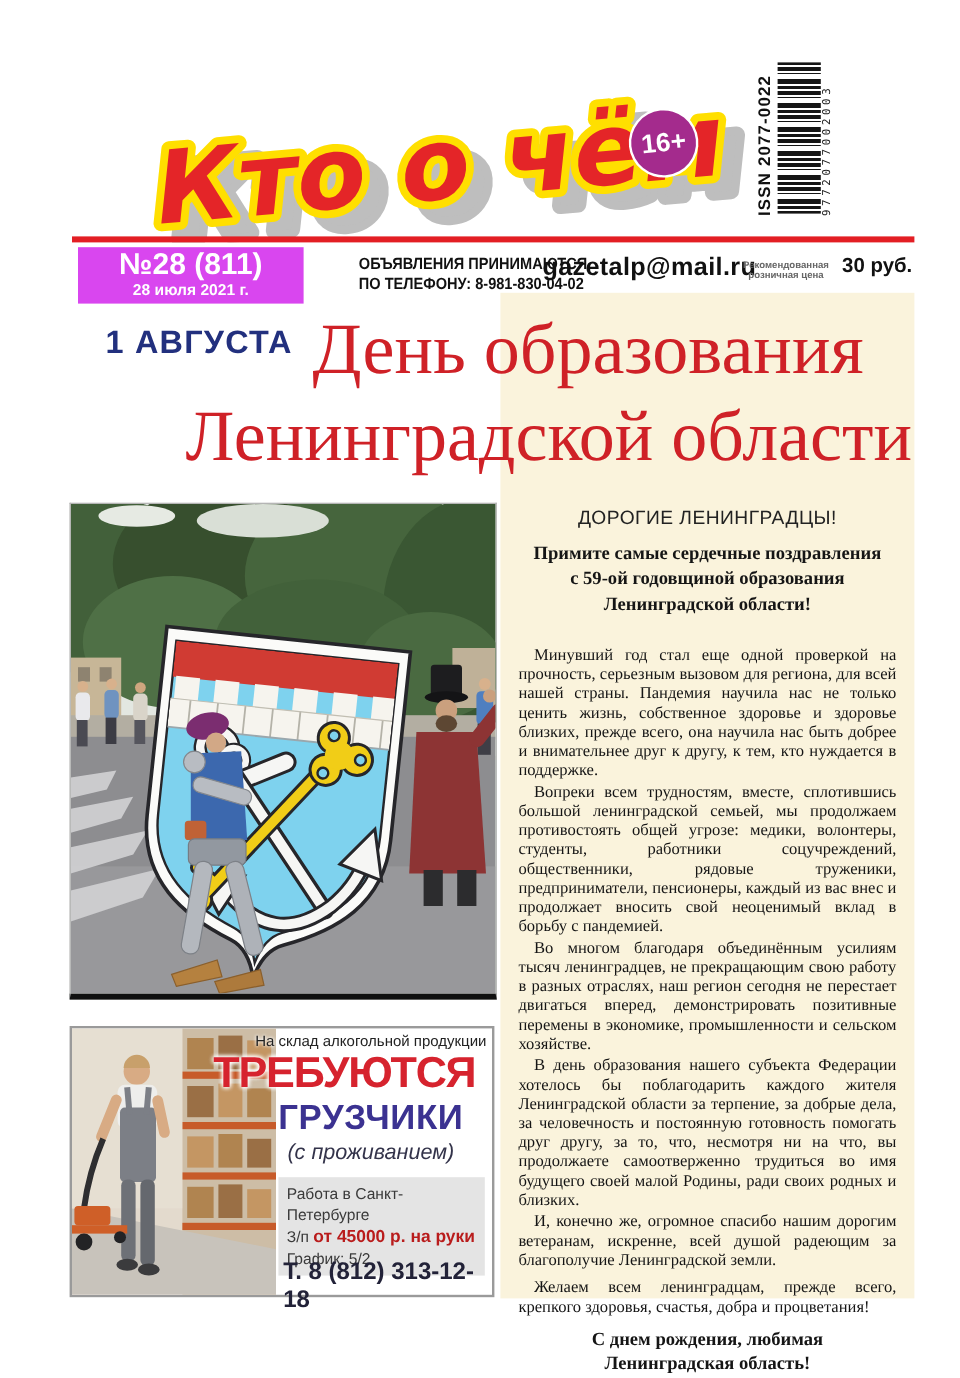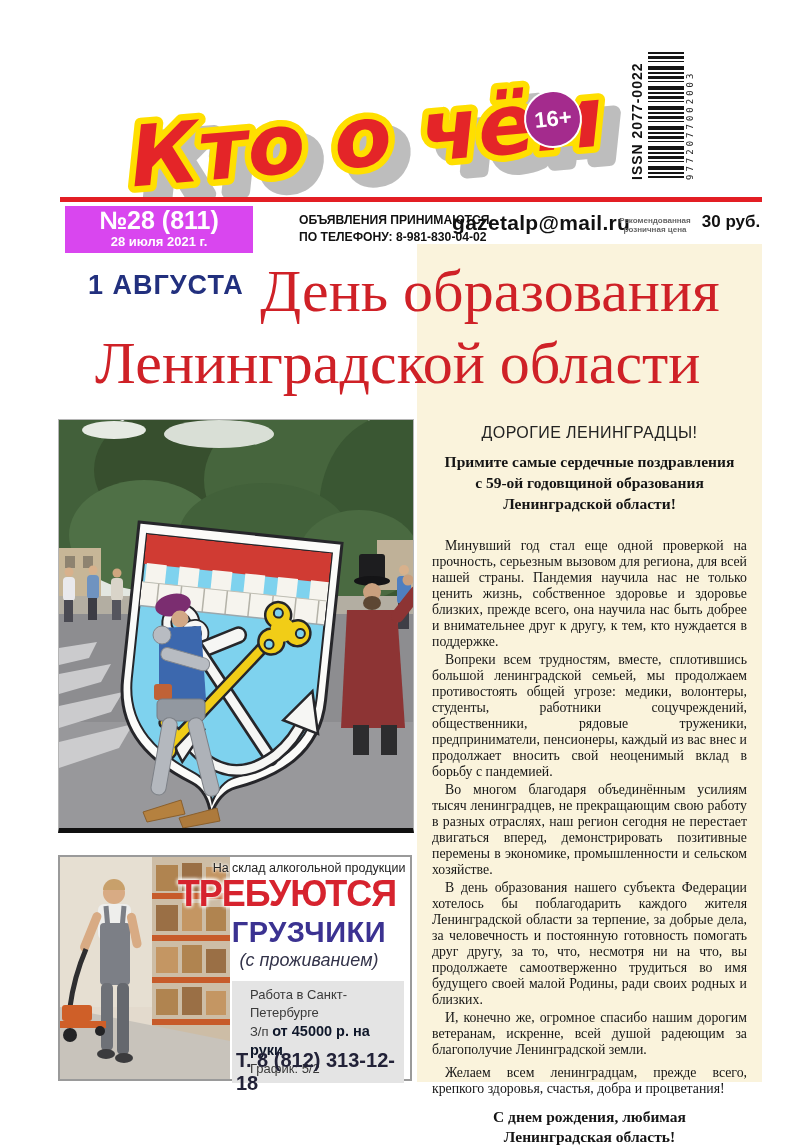--- a/index.html
+++ b/index.html
@@ -36,21 +36,21 @@
     font-size:8px;line-height:9px;color:#666;font-weight:bold;}
   .price{position:absolute;left:700px;top:212px;width:62px;font-size:17px;font-weight:bold;
     color:#111;text-align:center;}
 
   
   .cream-panel{position:absolute;left:417px;top:244px;width:345px;height:838px;background:#faf3dc;}
   .kicker{position:absolute;left:88px;top:270px;font-size:27px;font-weight:bold;color:#22307e;
     letter-spacing:1px;}
   .headline-l1{position:absolute;left:230px;top:256px;width:520px;text-align:center;
     font-family:"Liberation Serif",serif;font-size:60px;line-height:70px;color:#cf2127;}
-  .headline-l2{position:absolute;left:95px;top:328px;width:665px;text-align:left;
+  .headline-l2{position:absolute;left:95px;top:328px;width:665px;text-align:right;
     font-family:"Liberation Serif",serif;font-size:60px;line-height:70px;color:#cf2127;}
 
   
   .main-photo{position:absolute;left:58px;top:419px;width:354px;height:408px;
     border:1px solid #b5b5b5;border-bottom:5px solid #101010;overflow:hidden;background:#cfd3cc;}
 
   
   .article{position:absolute;left:417px;top:424px;width:345px;padding:0 15px;
     box-sizing:border-box;color:#151515;}
   .salutation{text-align:center;font-size:16px;font-weight:normal;letter-spacing:.4px;color:#222;}
@@ -71,22 +71,22 @@
   .ad-kicker{position:absolute;left:150px;top:4px;width:198px;text-align:center;
     font-size:12.5px;color:#222;text-shadow:0 0 3px #fff,0 0 3px #fff;}
   .ad-title{position:absolute;left:104px;top:16px;width:246px;text-align:center;
     font-size:36px;font-weight:bold;color:#d6232e;letter-spacing:-1px;
     text-shadow:0 0 4px #fff,0 0 4px #fff,0 0 4px #fff;}
   .ad-subtitle{position:absolute;left:150px;top:59px;width:198px;text-align:center;
     font-size:29px;font-weight:bold;color:#3b3291;letter-spacing:.5px;}
   .ad-note{position:absolute;left:150px;top:93px;width:198px;text-align:center;
     font-size:18px;font-style:italic;color:#33334a;}
   .ad-details{position:absolute;left:172px;top:124px;width:172px;box-sizing:border-box;
-    background:#e4e4e4;padding:5px 18px;text-align:left;font-size:13px;line-height:18px;color:#3a3a3a;}
-  .salary-value{color:#0f172a;font-weight:bold;font-size:14.5px;margin-top:36px;}
+    background:#e4e4e4;padding:5px 7px;text-align:left;font-size:13px;line-height:18px;color:#3a3a3a;}
+  .salary-value{color:#b91c1c;font-weight:bold;font-size:14.5px;margin-top:36px;}
   .ad-phone{position:absolute;left:176px;top:192px;font-size:20px;font-weight:bold;color:#222238;}
 </style>
 </head>
 <body>
 
 <div id="page">
 
   <svg class="logo-svg" width="548" height="152" viewBox="0 0 548 152">
     <g transform="rotate(-5 274 80)" font-family="DejaVu Sans, sans-serif" font-weight="bold" font-style="italic" font-size="84" text-anchor="middle">
       <text x="288" y="130" fill="#9b9b9b" stroke="#9b9b9b" stroke-width="14" paint-order="stroke" stroke-linejoin="round" opacity="0.65">Кто о чём</text>

